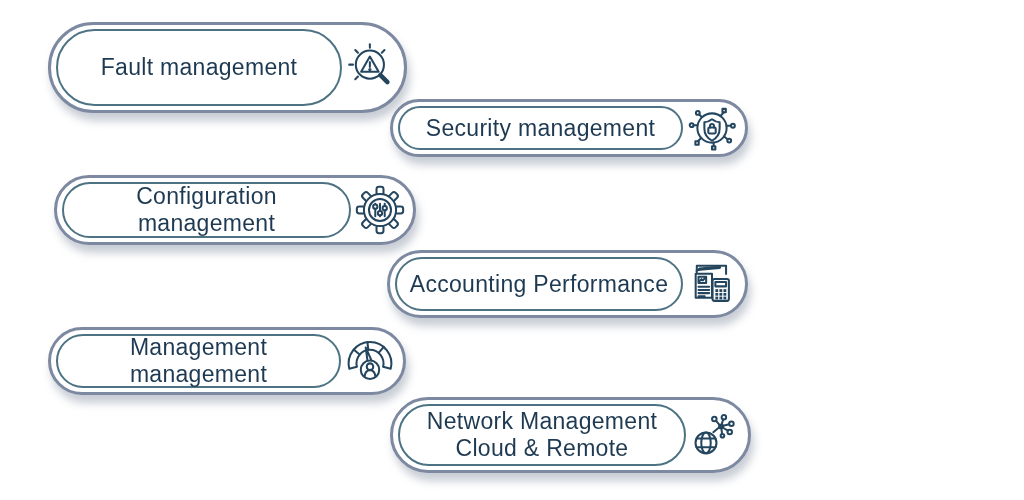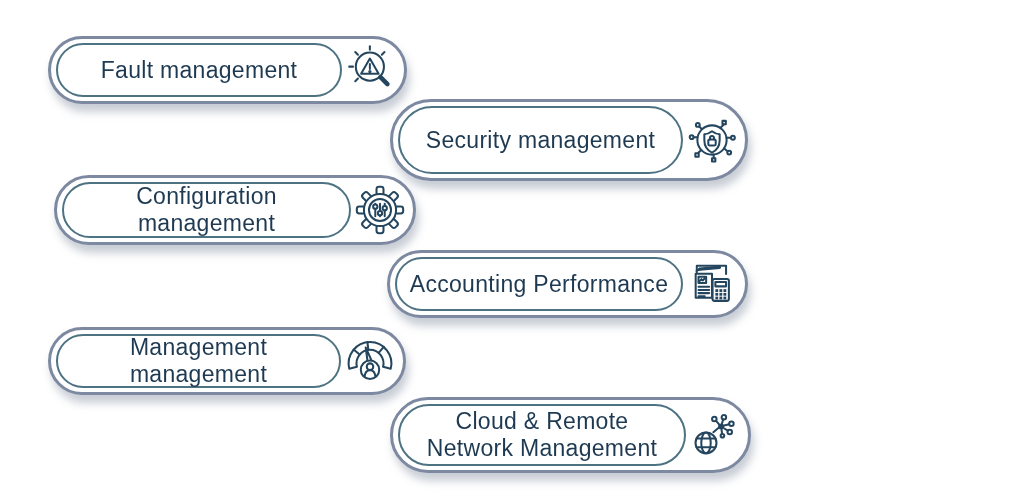--- a/index.html
+++ b/index.html
@@ -27,21 +27,21 @@
     display:flex;align-items:center;justify-content:center;
   }
   .icon-area svg{width:54px;height:54px;display:block;}
   .ic{stroke:#24455e;fill:none;stroke-width:1.8;stroke-linecap:round;stroke-linejoin:round;}
 </style>
 </head>
 <body>
 
 <div class="stage">
 
-  <div class="pill" style="left:48px;top:36px;width:359px;height:68px">
+  <div class="pill" style="left:48px;top:22px;width:359px;height:91px">
     <div class="inner">
       <div class="label">
         <span>Fault management</span>
 
       </div>
     </div>
     <div class="icon-area">
       <svg viewBox="0 0 48 48">
         <g class="ic">
           <circle cx="23" cy="21" r="12.5"></circle>
@@ -52,21 +52,21 @@
           <line x1="23" y1="6" x2="23" y2="2.8"></line>
           <line x1="12.4" y1="10.4" x2="10" y2="8"></line>
           <line x1="8" y1="21" x2="4.6" y2="21"></line>
           <line x1="12.4" y1="31.6" x2="10" y2="34"></line>
           <line x1="33.6" y1="10.4" x2="36" y2="8"></line>
         </g>
       </svg>
     </div>
   </div>
 
-  <div class="pill" style="left:390px;top:99px;width:358px;height:82px">
+  <div class="pill" style="left:390px;top:99px;width:358px;height:58px">
     <div class="inner">
       <div class="label">
         <span>Security management</span>
 
       </div>
     </div>
     <div class="icon-area">
       <svg viewBox="0 0 48 48">
         <g class="ic" stroke-width="1.6">
           <circle cx="24" cy="24" r="13"></circle>
@@ -180,22 +180,22 @@
           <circle cx="24" cy="29" r="2.9"></circle>
           <path d="M19.3 37.2 C19.8 33.6 21.6 32.2 24 32.2 C26.4 32.2 28.2 33.6 28.7 37.2"></path>
         </g>
       </svg>
     </div>
   </div>
 
   <div class="pill" style="left:390px;top:397px;width:361px;height:76px">
     <div class="inner">
       <div class="label">
+        <span>Network Management</span>
         <span>Cloud &amp; Remote</span>
-        <span>Network Management</span>
       </div>
     </div>
     <div class="icon-area">
       <svg viewBox="0 0 48 48">
         <g class="ic" stroke-width="1.7">
           <line x1="27" y1="17.8" x2="22.5" y2="21.5"></line>
           <circle cx="16" cy="31" r="9.3" fill="#fff"></circle>
           <ellipse cx="16" cy="31" rx="4.2" ry="9.3"></ellipse>
           <line x1="7.6" y1="27.2" x2="24.4" y2="27.2"></line>
           <line x1="7.6" y1="34.8" x2="24.4" y2="34.8"></line>

